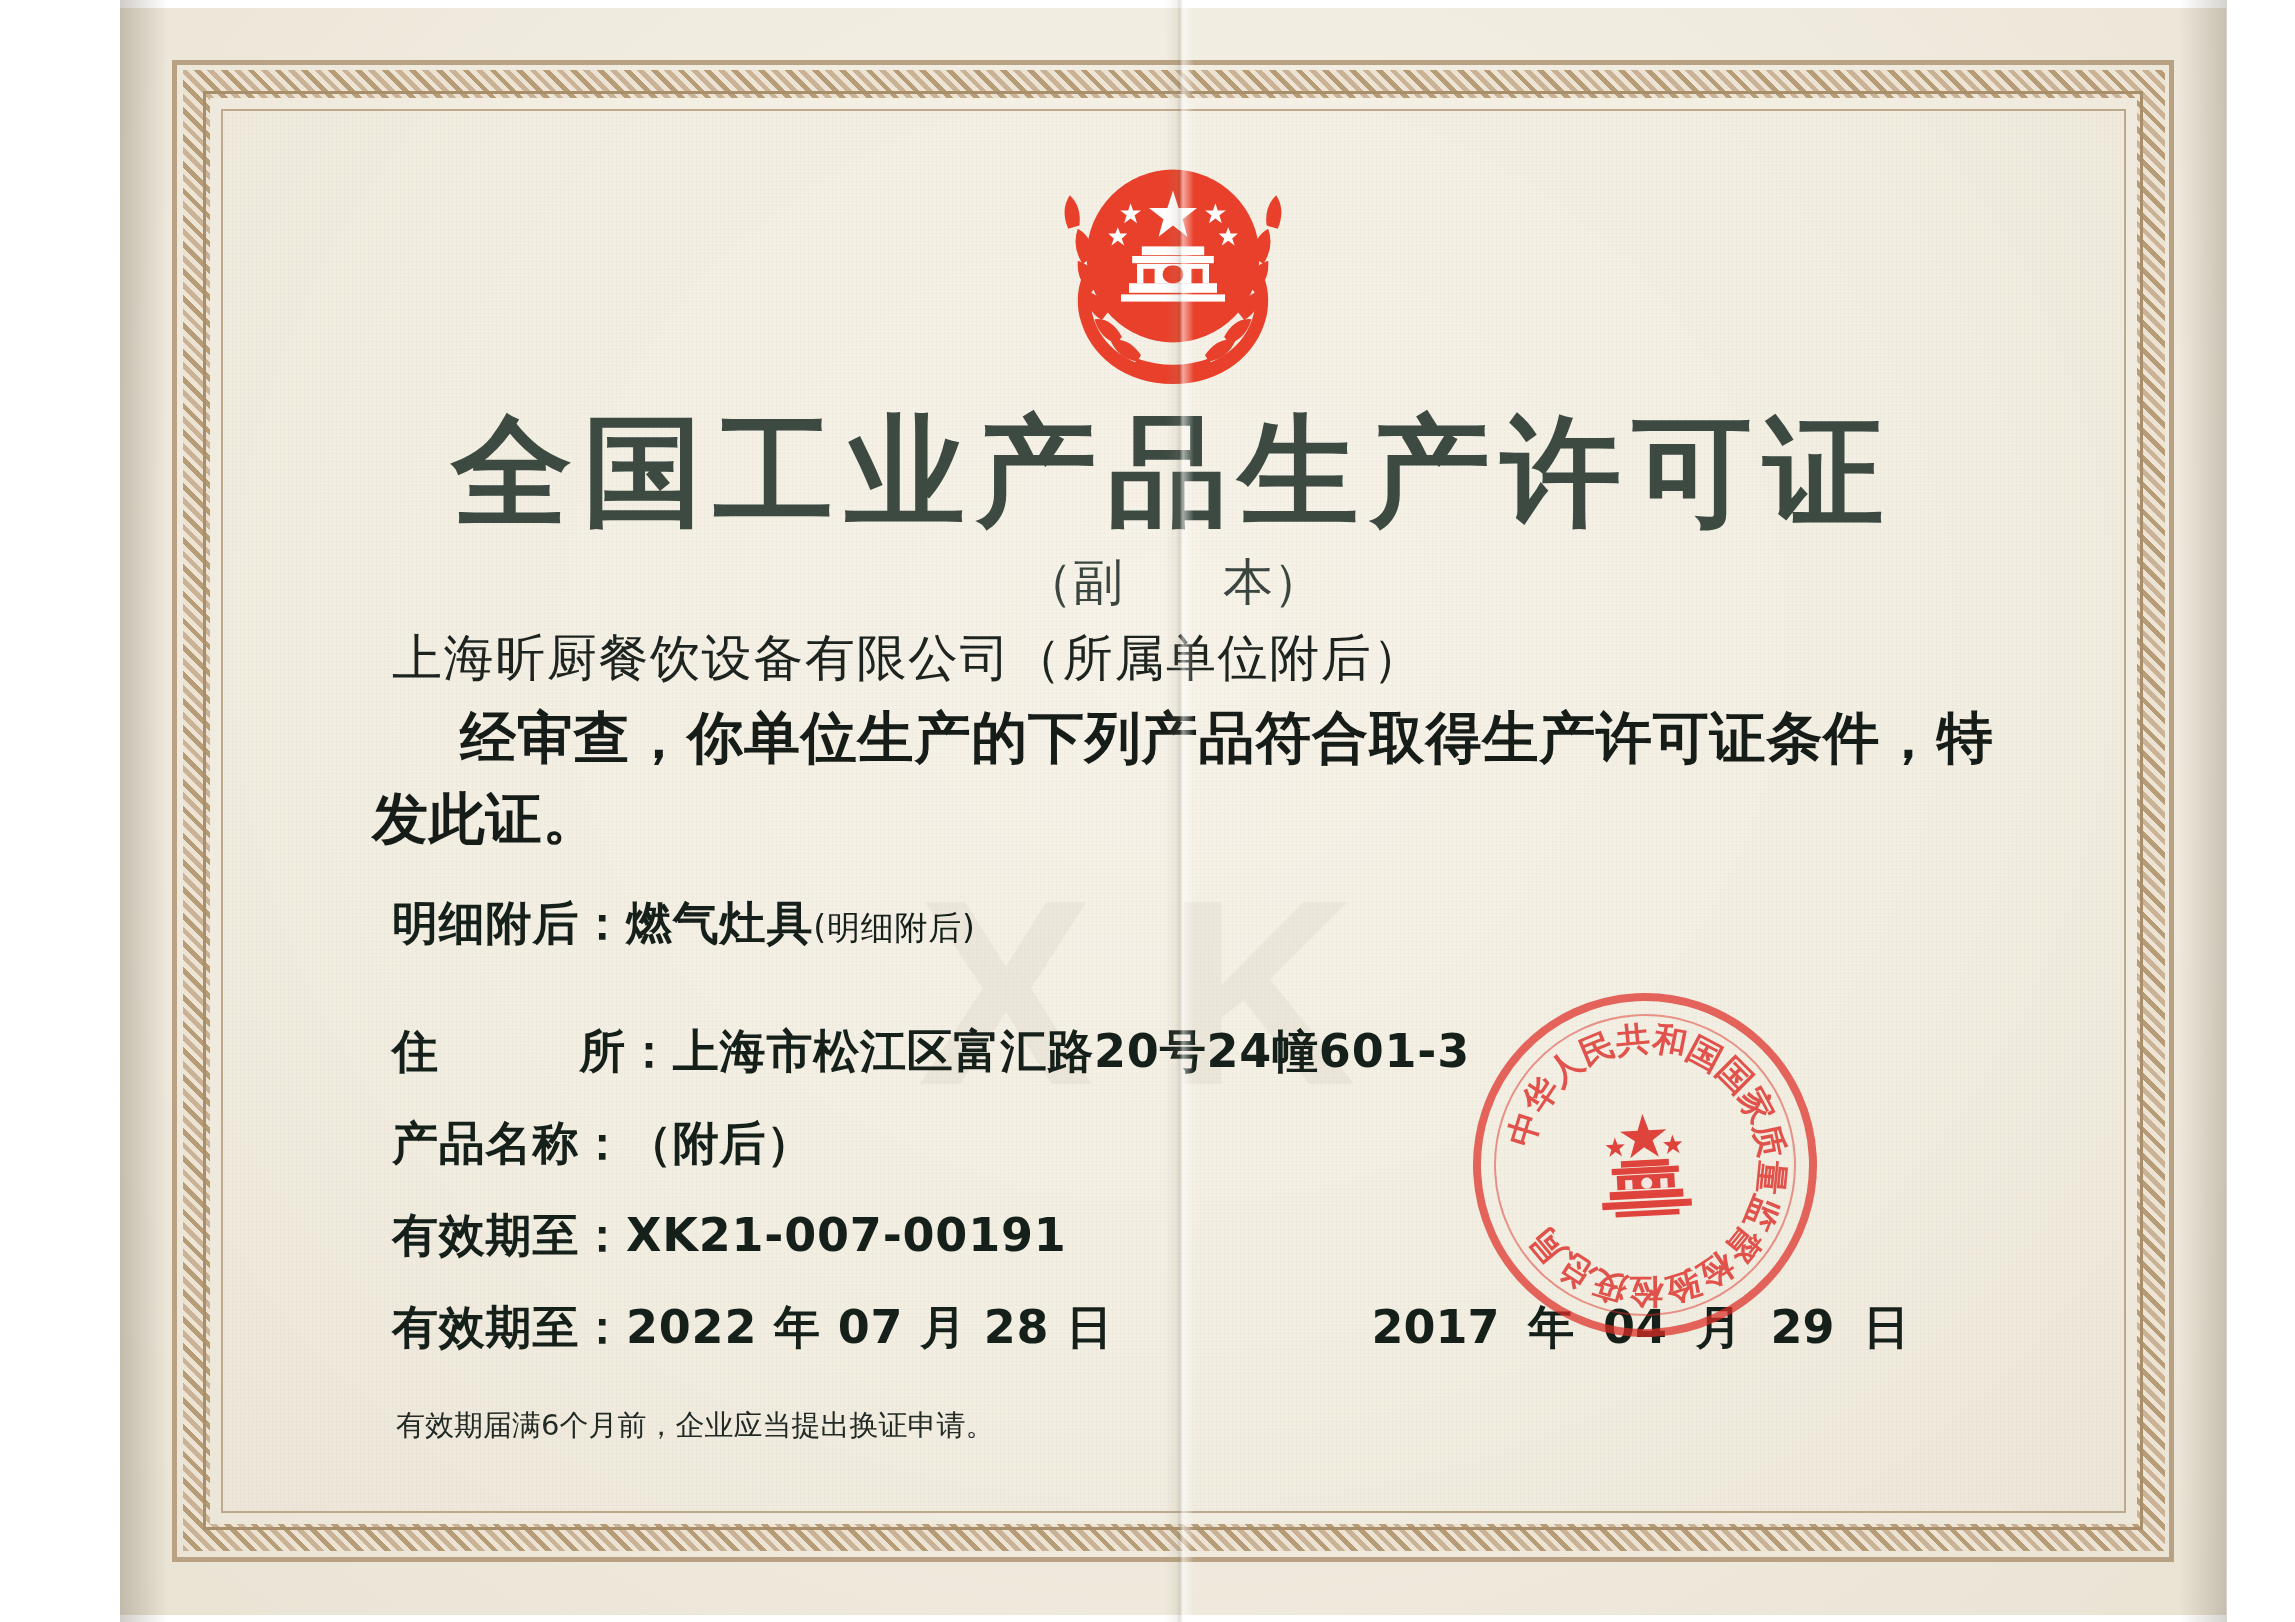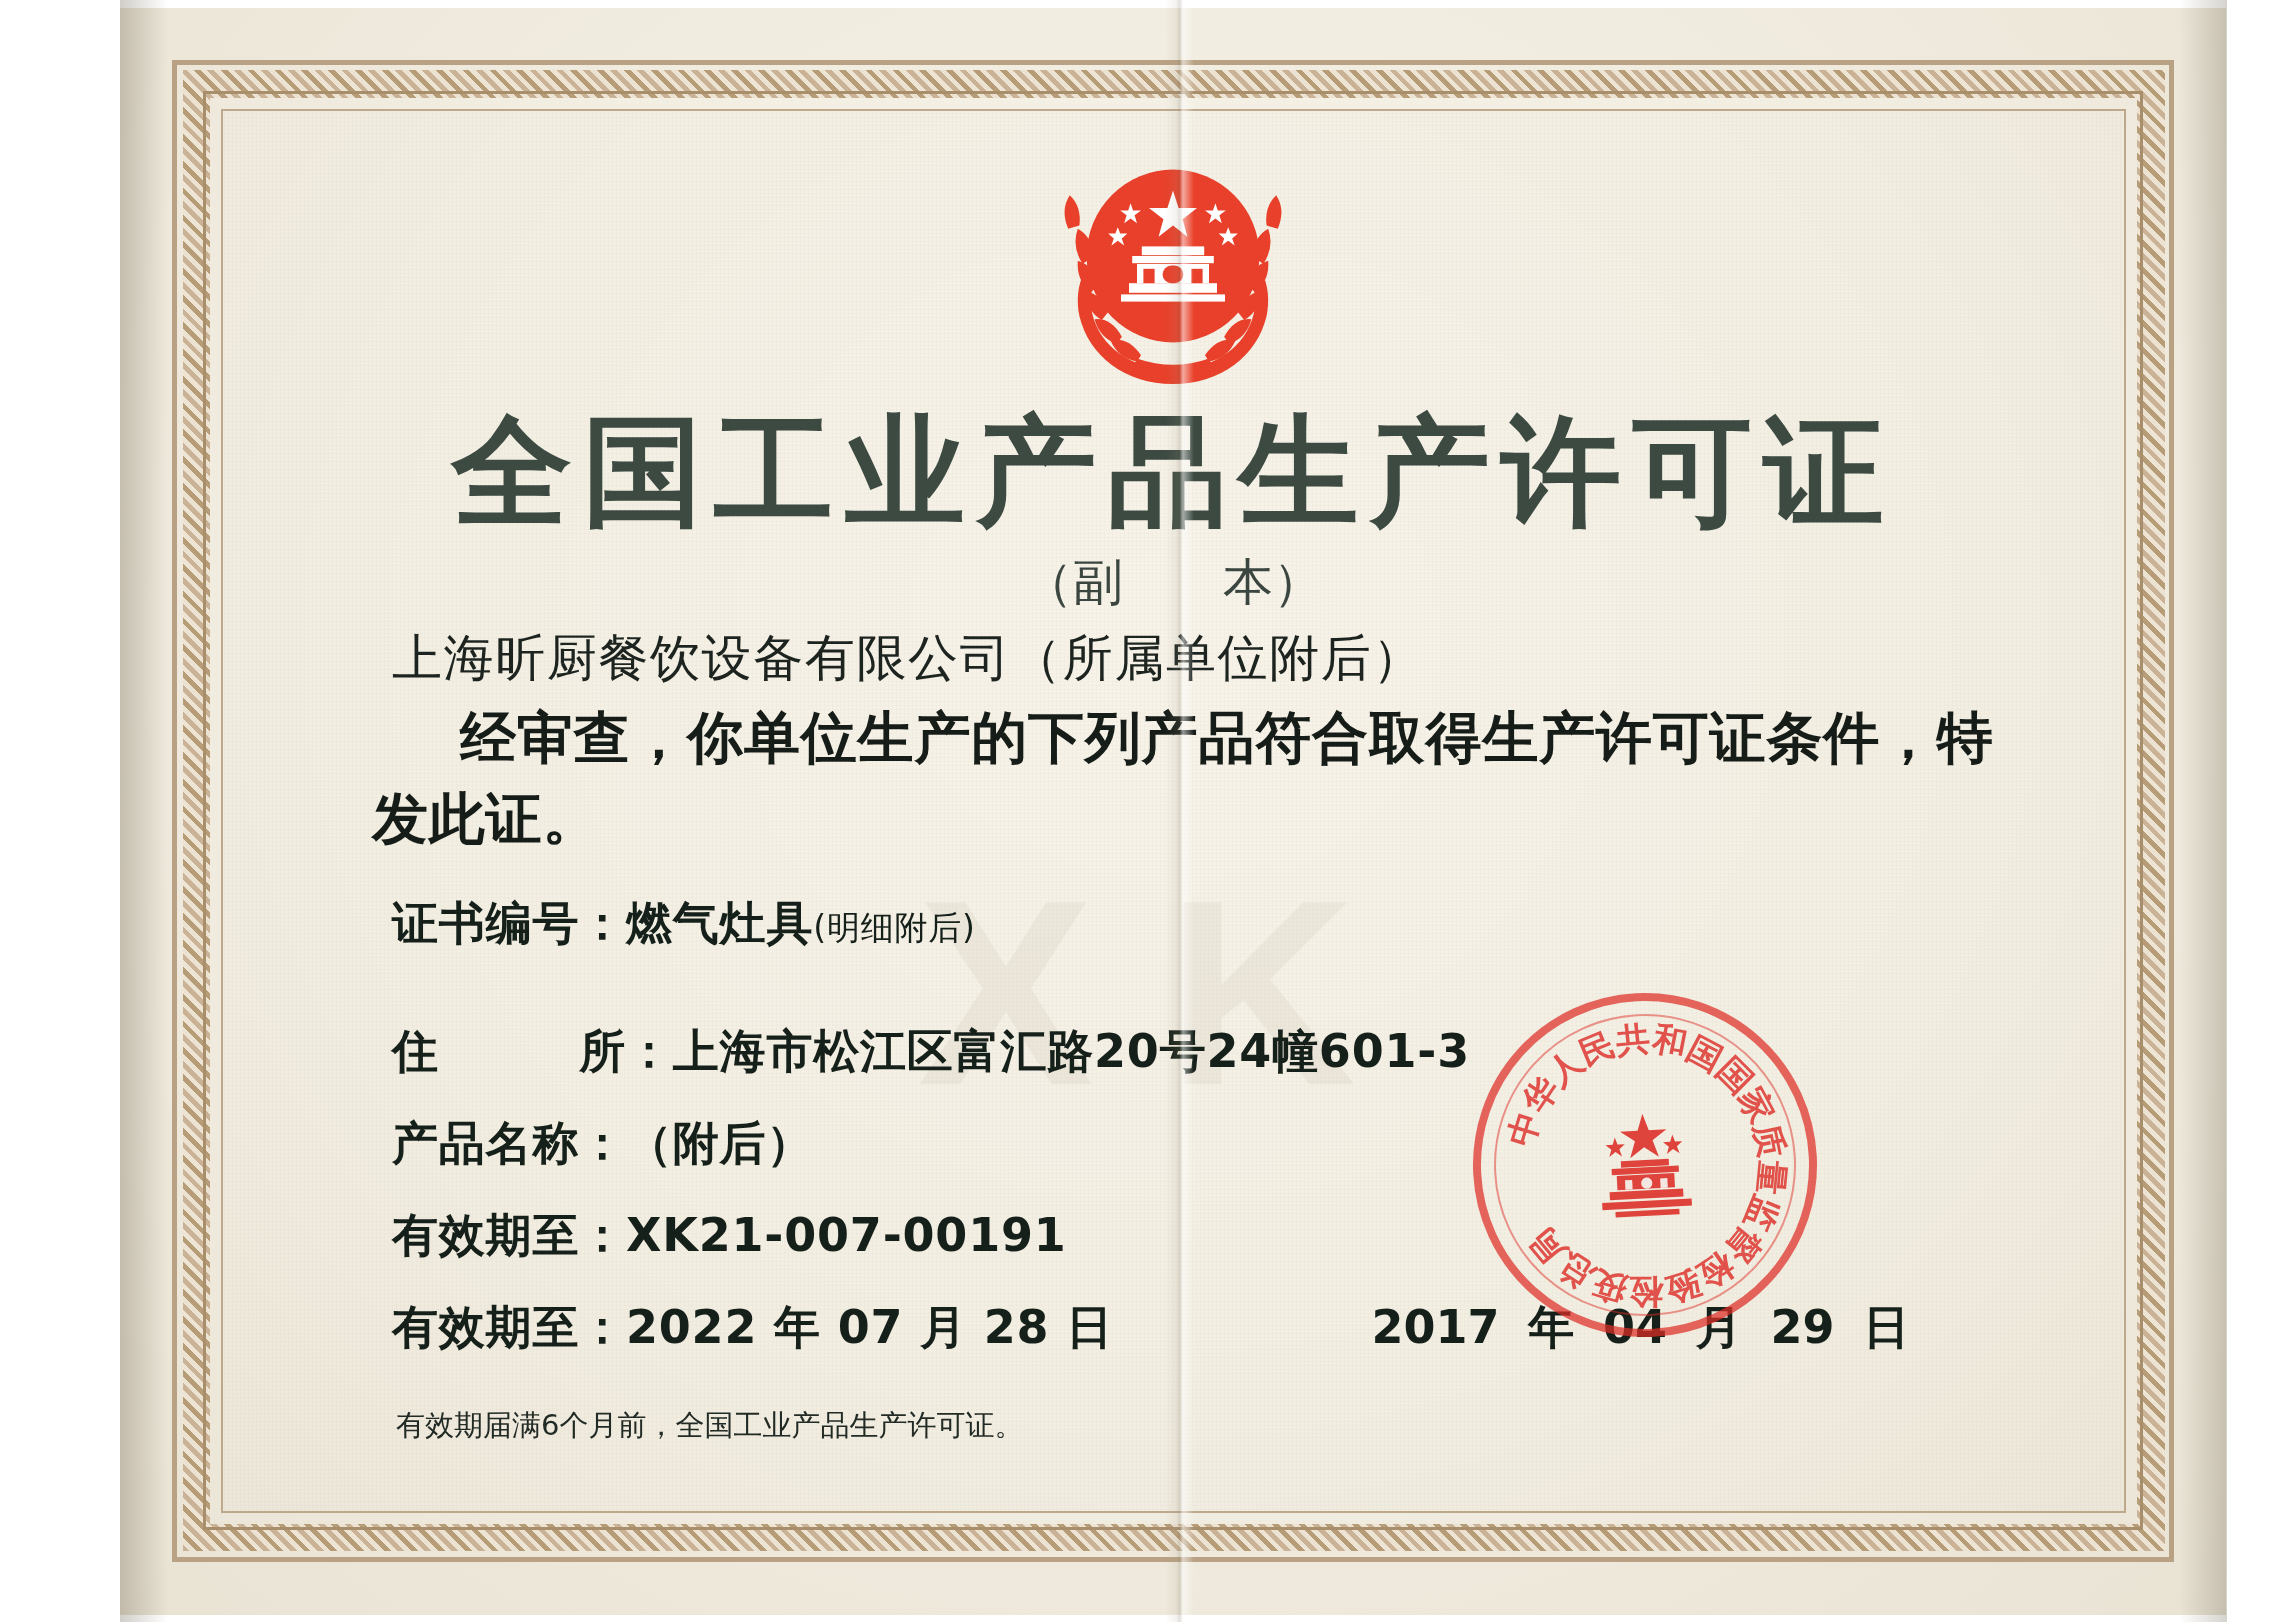--- a/index.html
+++ b/index.html
@@ -372,21 +372,21 @@
     </div>
 
     <div class="title">全国工业产品生产许可证</div>
     <div class="subtitle">（副　　本）</div>
 
     <div class="company">上海昕厨餐饮设备有限公司（所属单位附后）</div>
 
     <div class="statement">经审查，你单位生产的下列产品符合取得生产许可证条件，特发此证。</div>
 
     <div class="field f-product">
-      <span class="lbl">证书编号：</span><span class="val">燃气灶具</span><span class="small">(明细附后)</span>
+      <span class="lbl">明细附后：</span><span class="val">燃气灶具</span><span class="small">(明细附后)</span>
     </div>
 
     <div class="field f-address">
       <span class="lbl">住　　　所：</span><span class="val">上海市松江区富汇路20号24幢601-3</span>
     </div>
 
     <div class="field f-factory">
       <span class="lbl">产品名称：</span><span class="val">（附后）</span>
     </div>
 
@@ -395,21 +395,21 @@
     </div>
 
     <div class="field f-valid">
       <span class="lbl">有效期至：</span><span class="val">2022 年 07 月 28 日</span>
     </div>
 
     <div class="issue-date">
       <span>2017</span><span>年</span><span>04</span><span>月</span><span>29</span><span>日</span>
     </div>
 
-    <div class="footnote">有效期届满6个月前，全国工业产品生产许可证。</div>
+    <div class="footnote">有效期届满6个月前，企业应当提出换证申请。</div>
 
     <div class="seal">
       <div class="seal-inner-ring"></div>
       <div class="seal-text" id="seal-text">
           <div class="seal-char" style="transform: translate(-119px, -43px) rotate(290deg);">中</div>
           <div class="seal-char" style="transform: translate(-101px, -76px) rotate(306.842deg);">华</div>
           <div class="seal-char" style="transform: translate(-75px, -102px) rotate(323.684deg);">人</div>
           <div class="seal-char" style="transform: translate(-42px, -119px) rotate(340.526deg);">民</div>
           <div class="seal-char" style="transform: translate(-5.8px, -126px) rotate(357.368deg);">共</div>
           <div class="seal-char" style="transform: translate(31px, -123px) rotate(374.211deg);">和</div>

